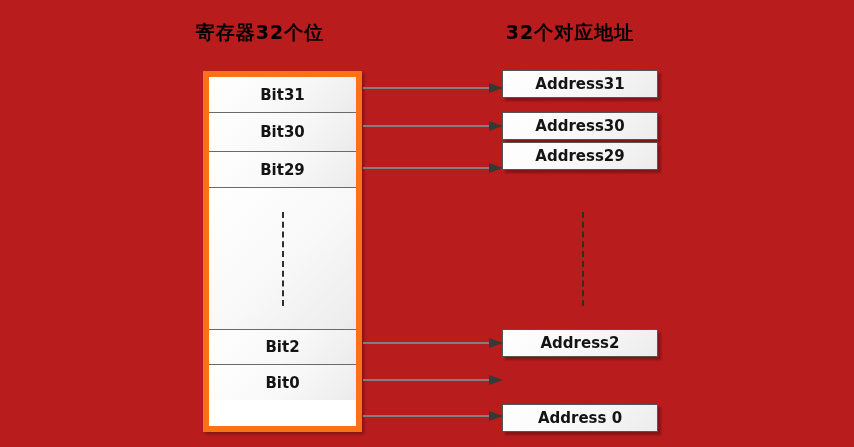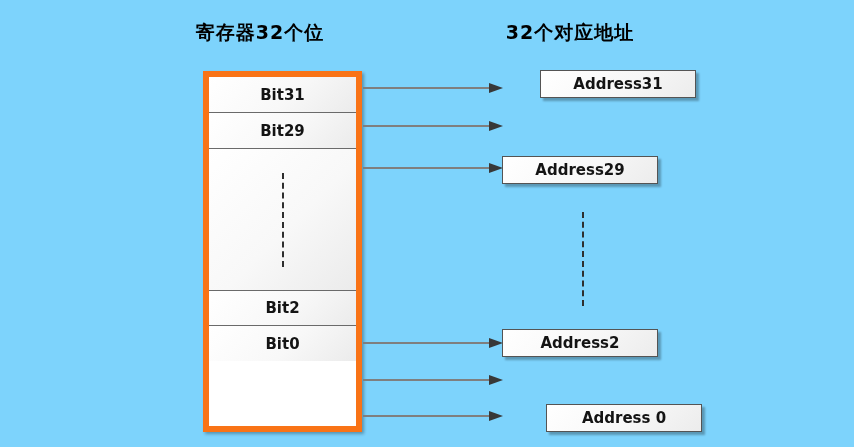--- a/index.html
+++ b/index.html
@@ -1,19 +1,19 @@
 <!DOCTYPE html>
 <html><head>
 <meta charset="utf-8">
 <style>
   html, body { margin: 0; padding: 0; background: #ffffff; }
   .canvas {
     position: relative;
     width: 854px; height: 447px;
-    background: #7dd3fc;
+    background: #b91c1c;
     overflow: hidden;
     font-family: "DejaVu Sans", "Liberation Sans", sans-serif;
   }
   .title {
     position: absolute;
     top: 20px;
     width: 170px;
     text-align: center;
     font-size: 19px;
     font-weight: 700;
@@ -81,26 +81,26 @@
     display: flex;
     align-items: center;
     justify-content: center;
   }
   .addr-label {
     font-size: 15px;
     font-weight: 700;
     color: #141414;
     white-space: pre;
   }
-  .a1 { top: 70px; margin-left: 38px; }
+  .a1 { top: 70px; }
   .a2 { top: 112px; }
-  .a3 { top: 156px; }
+  .a3 { top: 142px; }
   .a4 { top: 329px; }
   .a5 { top: 368px; }
-  .a6 { top: 404px; margin-left: 44px; }
+  .a6 { top: 404px; }
 
   
   .arrow {
     position: absolute;
     left: 363px;
     width: 140px; height: 12px;
   }
   .arrow .shaft {
     position: absolute;
     left: 0; top: 5px;
@@ -126,20 +126,23 @@
 <body>
 
 <div class="canvas">
 
   <div class="title title-left">寄存器32个位</div>
   <div class="title title-right">32个对应地址</div>
 
   <div class="register">
     <div class="cell c1">
       <span class="cell-label">Bit31</span>
+    </div>
+    <div class="cell c2">
+      <span class="cell-label">Bit30</span>
     </div>
     <div class="cell c3">
       <span class="cell-label">Bit29</span>
     </div>
     <div class="cell c4">
       <div class="vdash-inner"></div>
     </div>
     <div class="cell c5">
       <span class="cell-label">Bit2</span>
     </div>
@@ -169,20 +172,23 @@
     <div class="head"></div>
   </div>
   <div class="arrow r6">
     <div class="shaft"></div>
     <div class="head"></div>
   </div>
 
   <div class="addr a1">
     <span class="addr-label">Address31</span>
   </div>
+  <div class="addr a2">
+    <span class="addr-label">Address30</span>
+  </div>
   <div class="addr a3">
     <span class="addr-label">Address29</span>
   </div>
   <div class="vdash-right"></div>
   <div class="addr a4">
     <span class="addr-label">Address2</span>
   </div>
   <div class="addr a6">
     <span class="addr-label">Address 0</span>
   </div>

